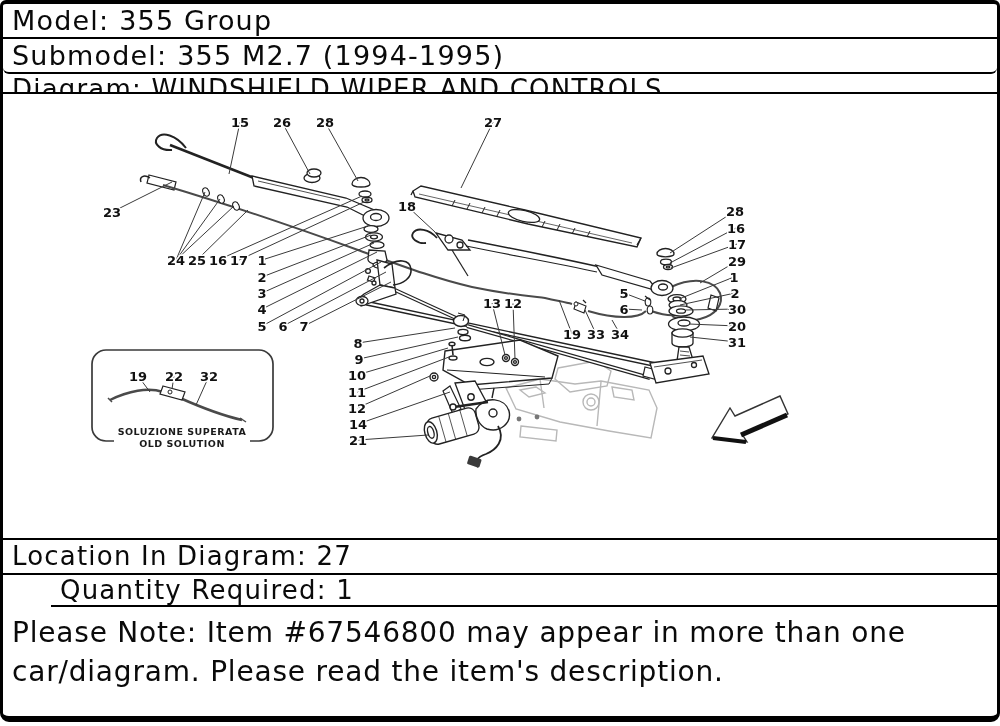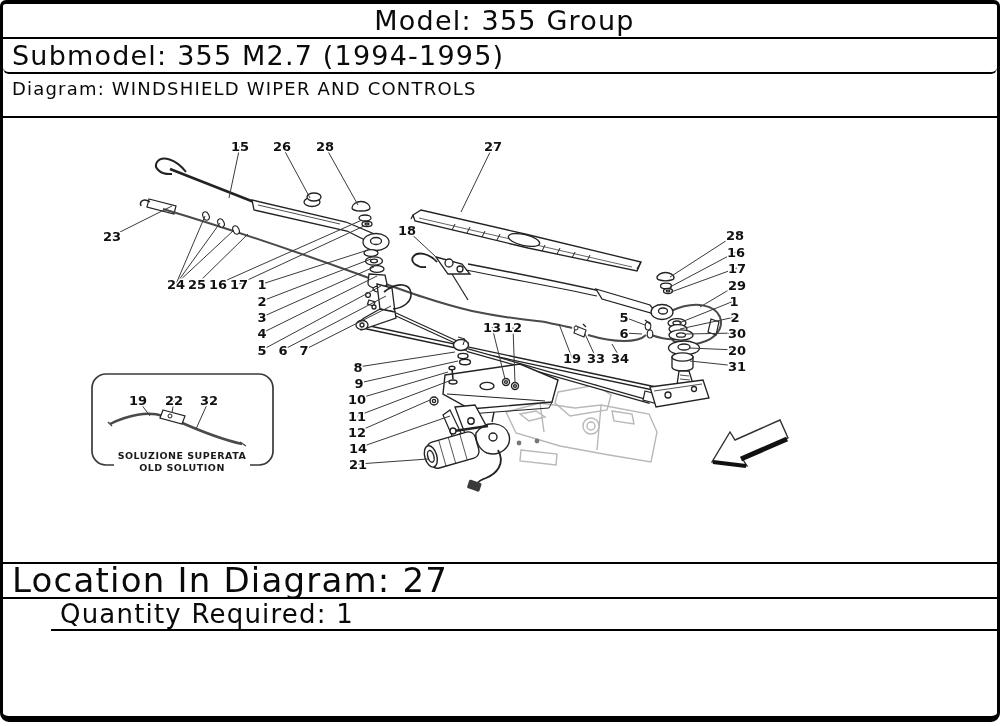--- a/index.html
+++ b/index.html
@@ -18,30 +18,30 @@
   .row{
     box-sizing:border-box;
     width:100%;
     border-bottom:2px solid #000;
     padding-left:9px;
     color:#0a0a0a;
     white-space:nowrap;
     overflow:hidden;
     letter-spacing:1.2px;
   }
-  .r-model    {height:35px;line-height:33px;font-size:27px;text-align:center;}
+  .r-model    {height:35px;line-height:33px;font-size:27px;}
   .r-submodel {height:35px;line-height:33px;font-size:27px;border-radius:6px;}
-  .r-diagram  {height:44px;line-height:30px;font-size:18px;}
+  .r-diagram  {height:20px;line-height:30px;font-size:26px;}
   .diagram-cell{
     box-sizing:border-box;
     width:100%;height:446px;
     border-bottom:2px solid #000;
     background:#fff;
   }
-  .r-location {height:35px;line-height:33px;font-size:34px;}
+  .r-location {height:35px;line-height:33px;font-size:26px;}
   .r-quantity {height:32px;line-height:30px;font-size:26px;margin-left:48px;}
   .r-note{
     height:97px;
     border-bottom:none;
     font-size:28px;
     line-height:39px;
     padding-top:6px;
     padding-right:18px;
     white-space:normal;
     letter-spacing:0.8px;
@@ -336,13 +336,14 @@
           <text x="737" y="354" class="callout">31</text>
           <text x="138" y="388" class="callout">19</text>
           <text x="174" y="388" class="callout">22</text>
           <text x="209" y="388" class="callout">32</text>
         </g>
     </svg>
   </div>
 
   <div class="row r-location">Location In Diagram: 27</div>
   <div class="row r-quantity">Quantity Required: 1</div>
+  <div class="row r-note">Please Note: Item #67546800 may appear in more than one car/diagram. Please read the item's description.</div>
 </div>
 
 </body></html>

